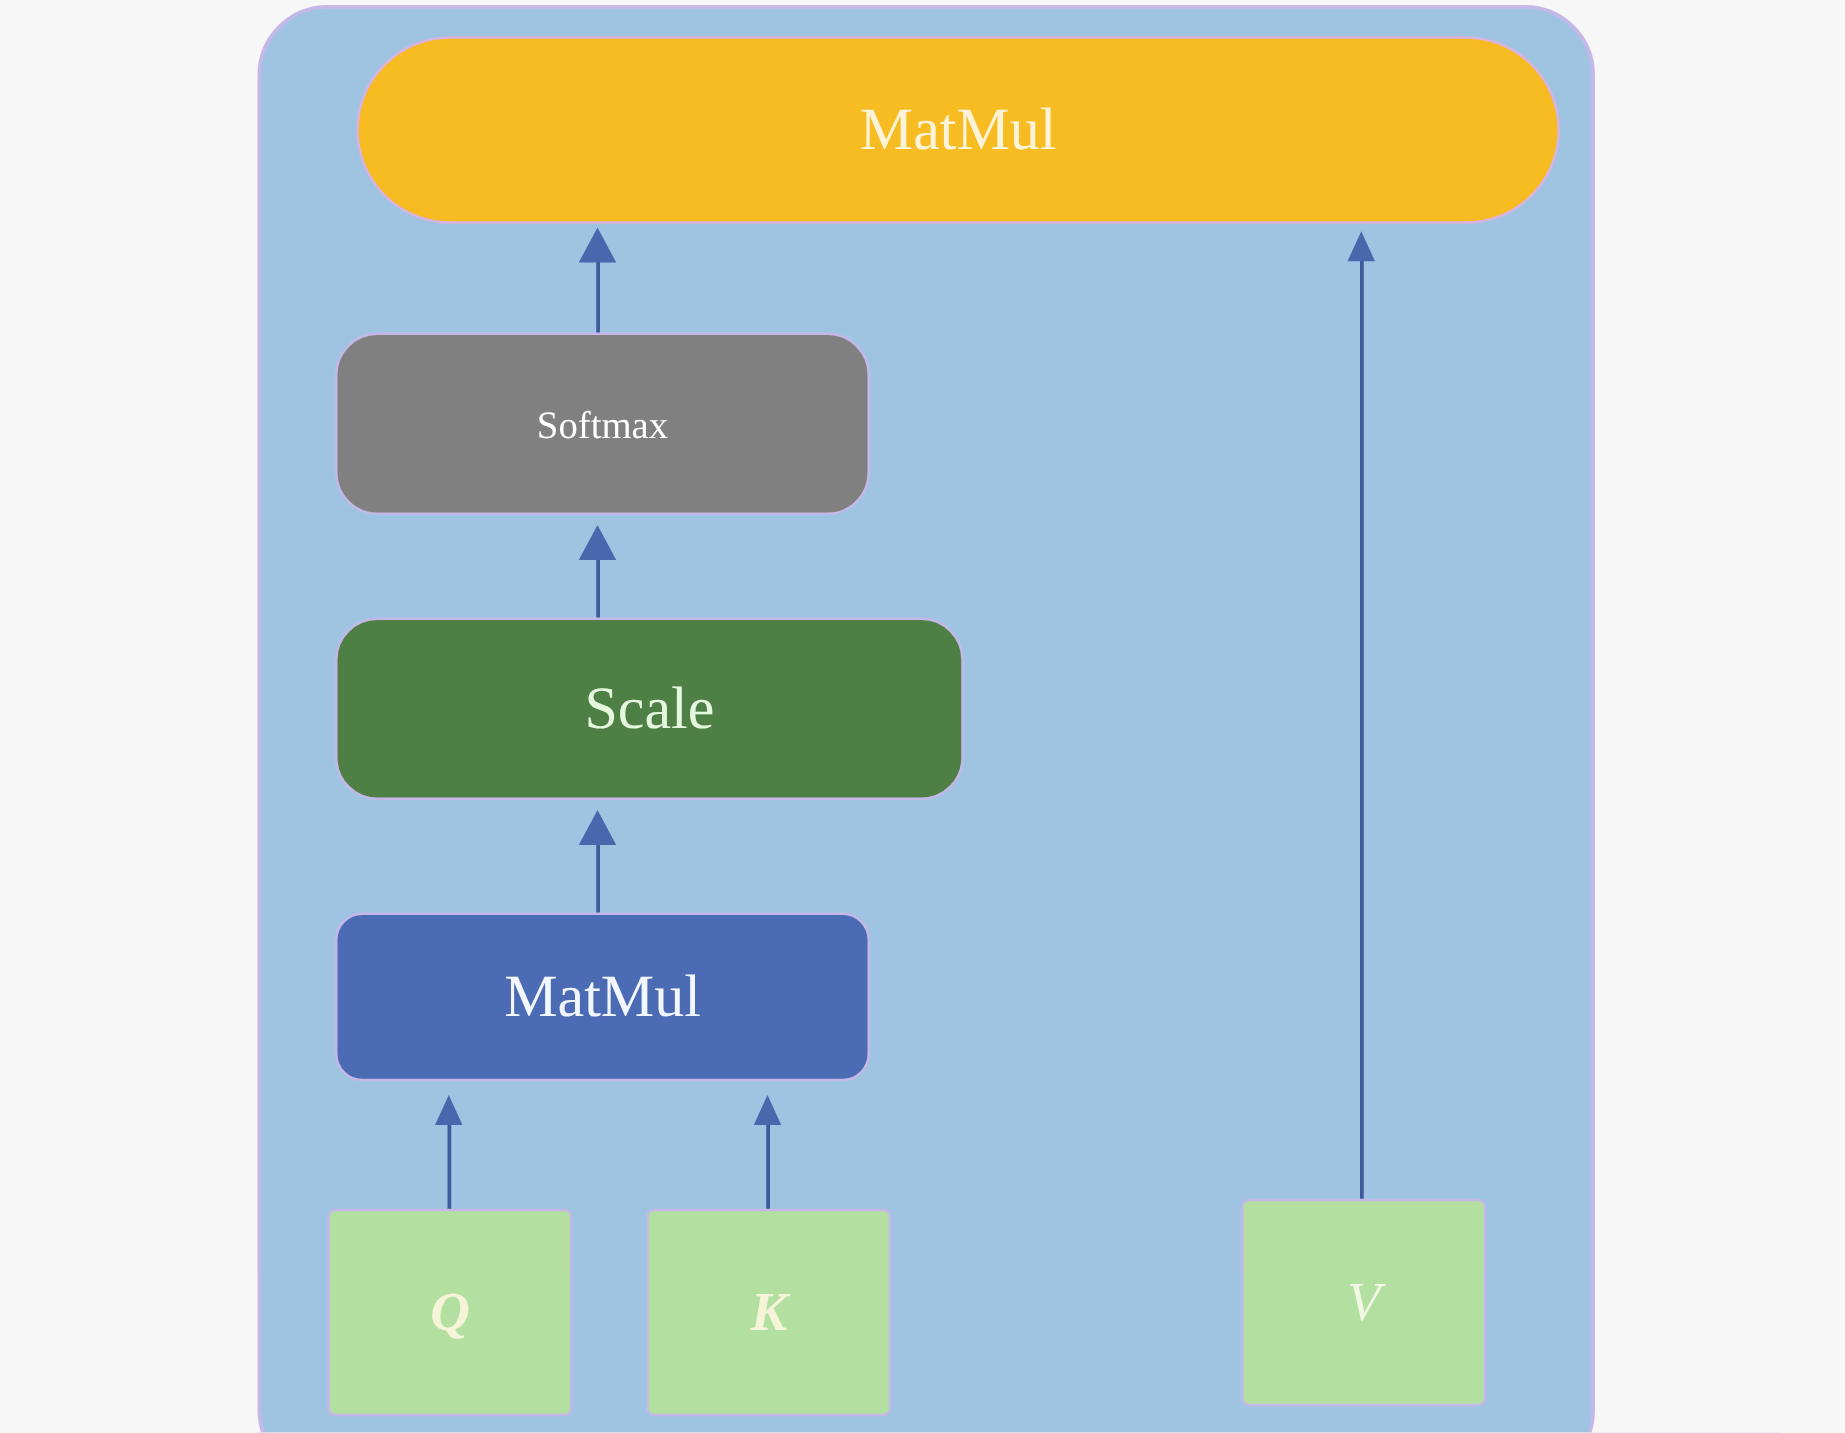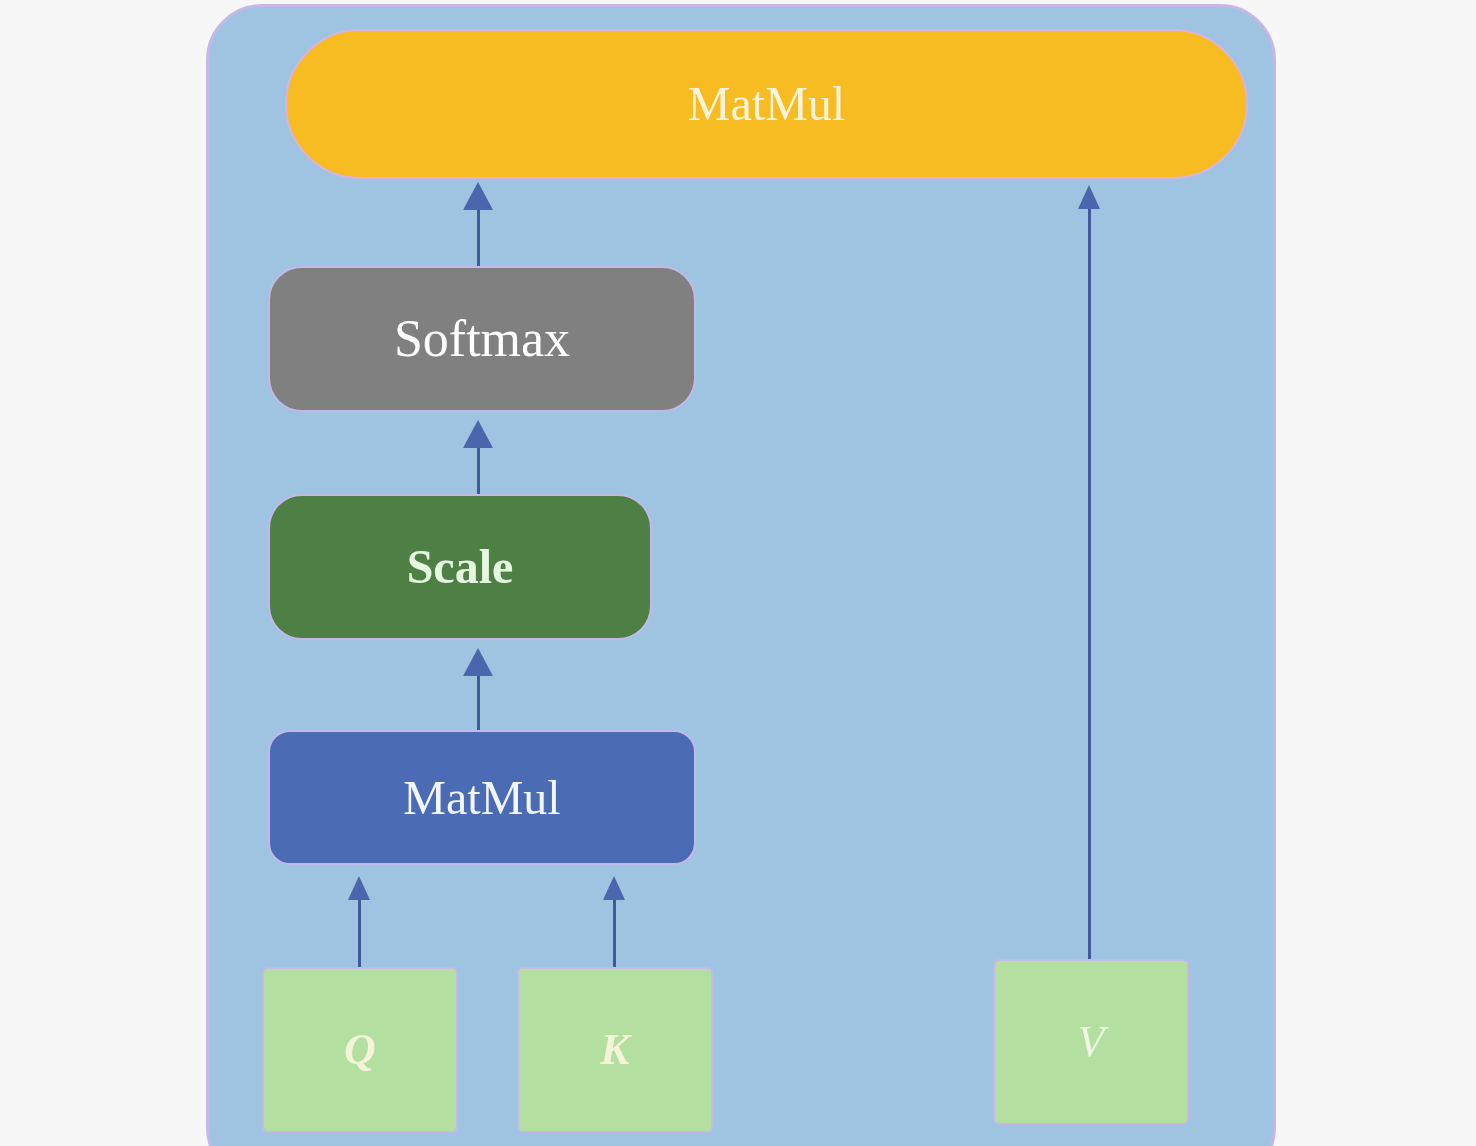--- a/index.html
+++ b/index.html
@@ -56,34 +56,33 @@
 
   .node-softmax {
     left: 268px;
     top: 266px;
     width: 428px;
     height: 146px;
     background: #808080;
     border: 2px solid #c5b8e8;
     border-radius: 34px;
     color: #ffffff;
-    font-size: 52px;
+    font-size: 31px;
   }
 
   .node-scale {
     left: 268px;
     top: 494px;
-    width: 384px;
+    width: 503px;
     height: 146px;
     background: #4e8045;
     border: 2px solid #c5b8e8;
     border-radius: 34px;
     color: #e6f7e0;
     font-size: 48px;
-    font-weight: bold;
   }
 
   .node-matmul-bottom {
     left: 268px;
     top: 730px;
     width: 428px;
     height: 135px;
     background: #4b6bb5;
     border: 2px solid #c5b8e8;
     border-radius: 22px;

